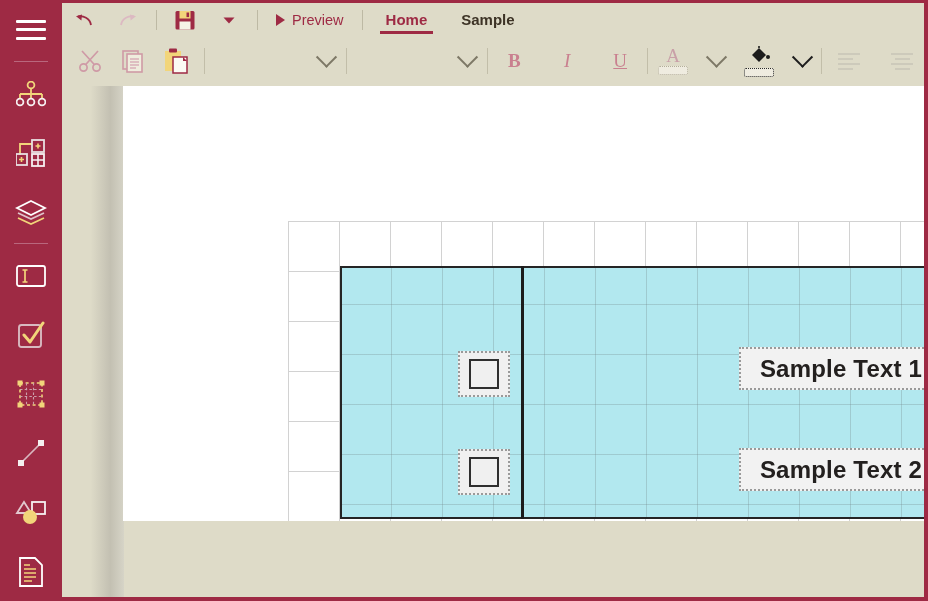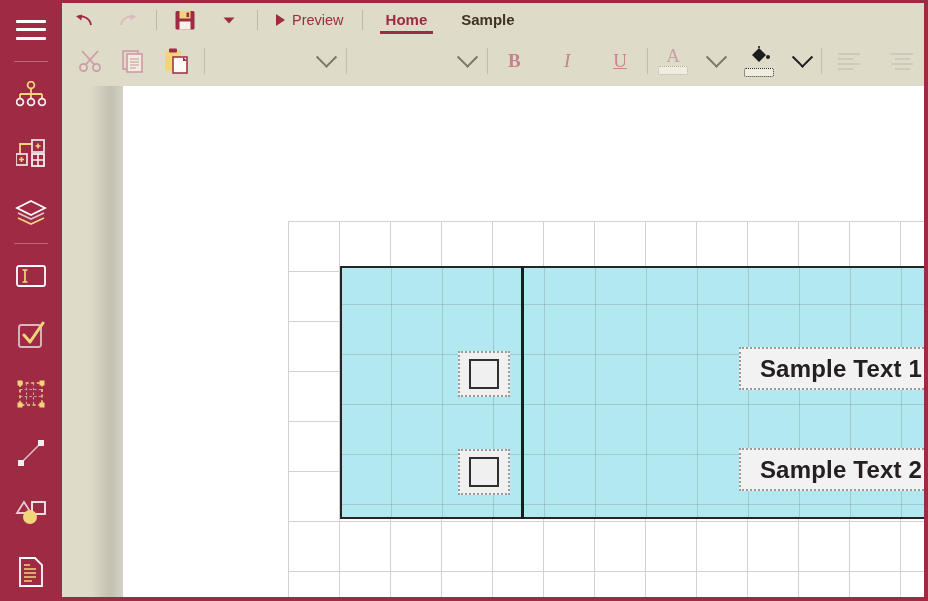--- a/index.html
+++ b/index.html
@@ -62,21 +62,21 @@
   .btxt.u{text-decoration:underline;}
   .colorA{display:flex;flex-direction:column;align-items:center;justify-content:center;cursor:pointer;}
   .colorA .gl{font-size:19px;color:#c9a0a8;line-height:17px;font-family:"Liberation Serif",serif;}
   .swatch{width:28px;height:7px;background:#efece0;border:1px dotted #b3ae99;border-radius:2px;margin-top:2px;}
   .swatch.dk{border:1px dotted #2a2a2a;}
 
   
   .ws{position:absolute;left:62px;top:86px;width:866px;height:515px;background:#dedbc8;}
   .ws-shadow{position:absolute;left:0;top:0;width:62px;height:515px;
      background:linear-gradient(to right,#dedbc8 0%, #dedbc8 46%, #c3c0b2 78%, #d6d4c7 100%);}
-  .page{position:absolute;left:61px;top:0;width:805px;height:515px;background:#ffffff;overflow:hidden;}
+  .page{position:absolute;left:61px;top:0;width:805px;height:435px;background:#ffffff;overflow:hidden;}
 
   
   .grid{
     position:absolute;left:165px;top:135px;width:720px;height:400px;
     background-image:
       linear-gradient(to right,#d2d2d2 1px, transparent 1px),
       linear-gradient(to bottom,#d2d2d2 1px, transparent 1px);
     background-size:51px 50px;
     background-position:0 0;
   }

